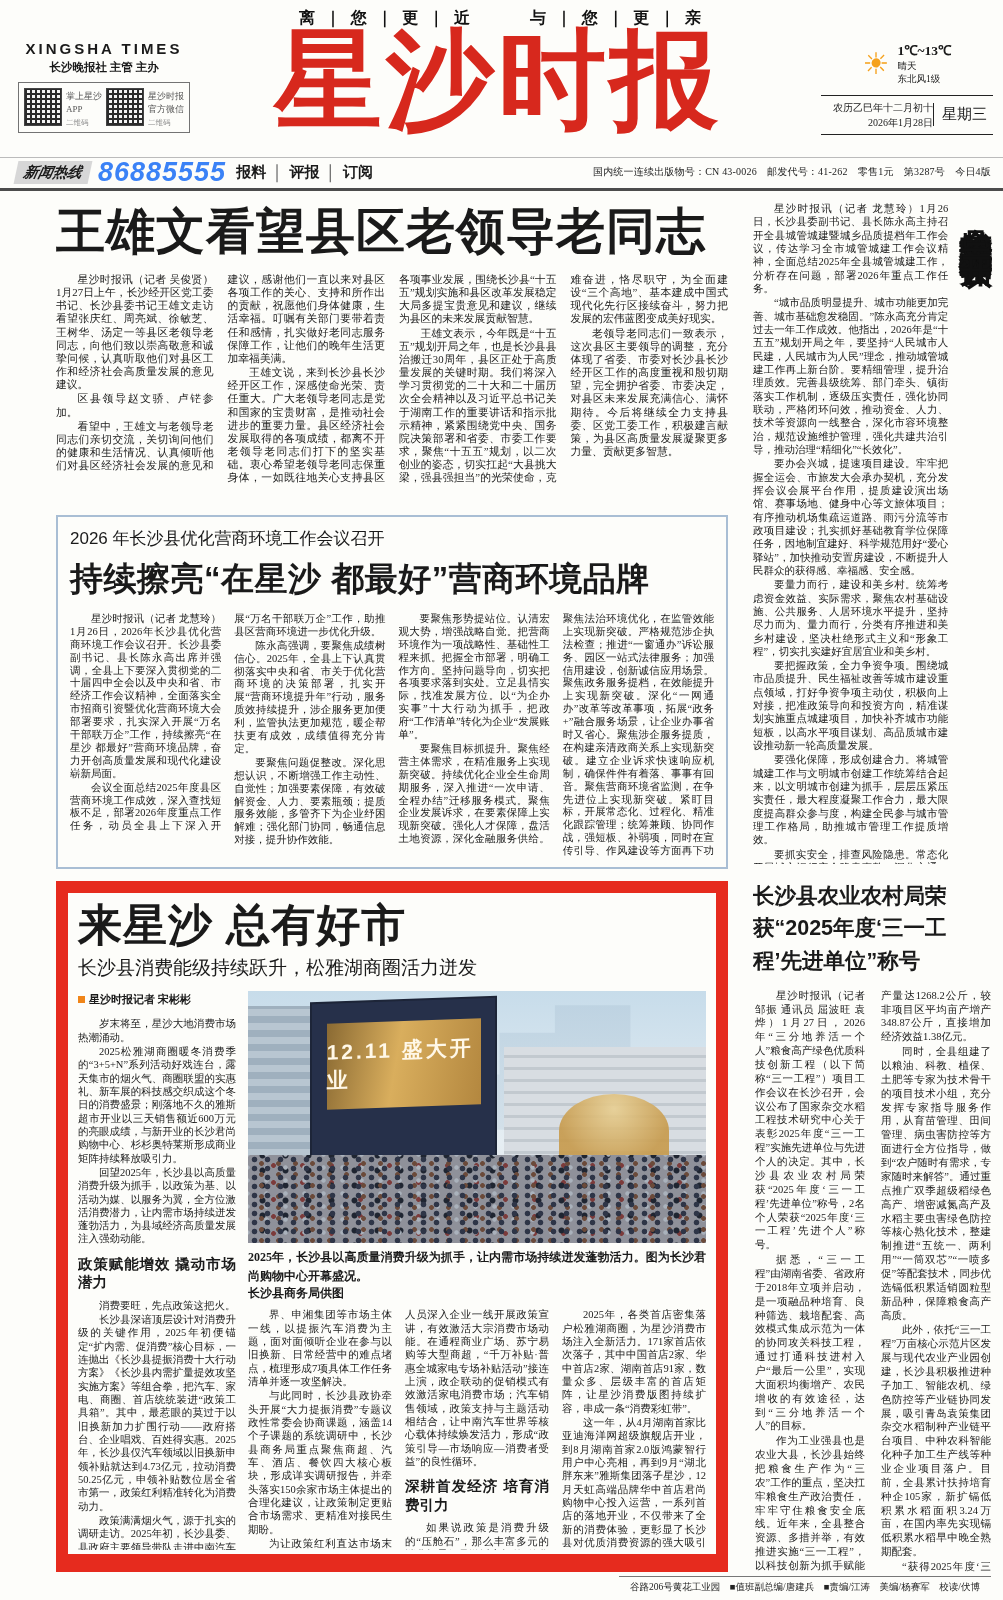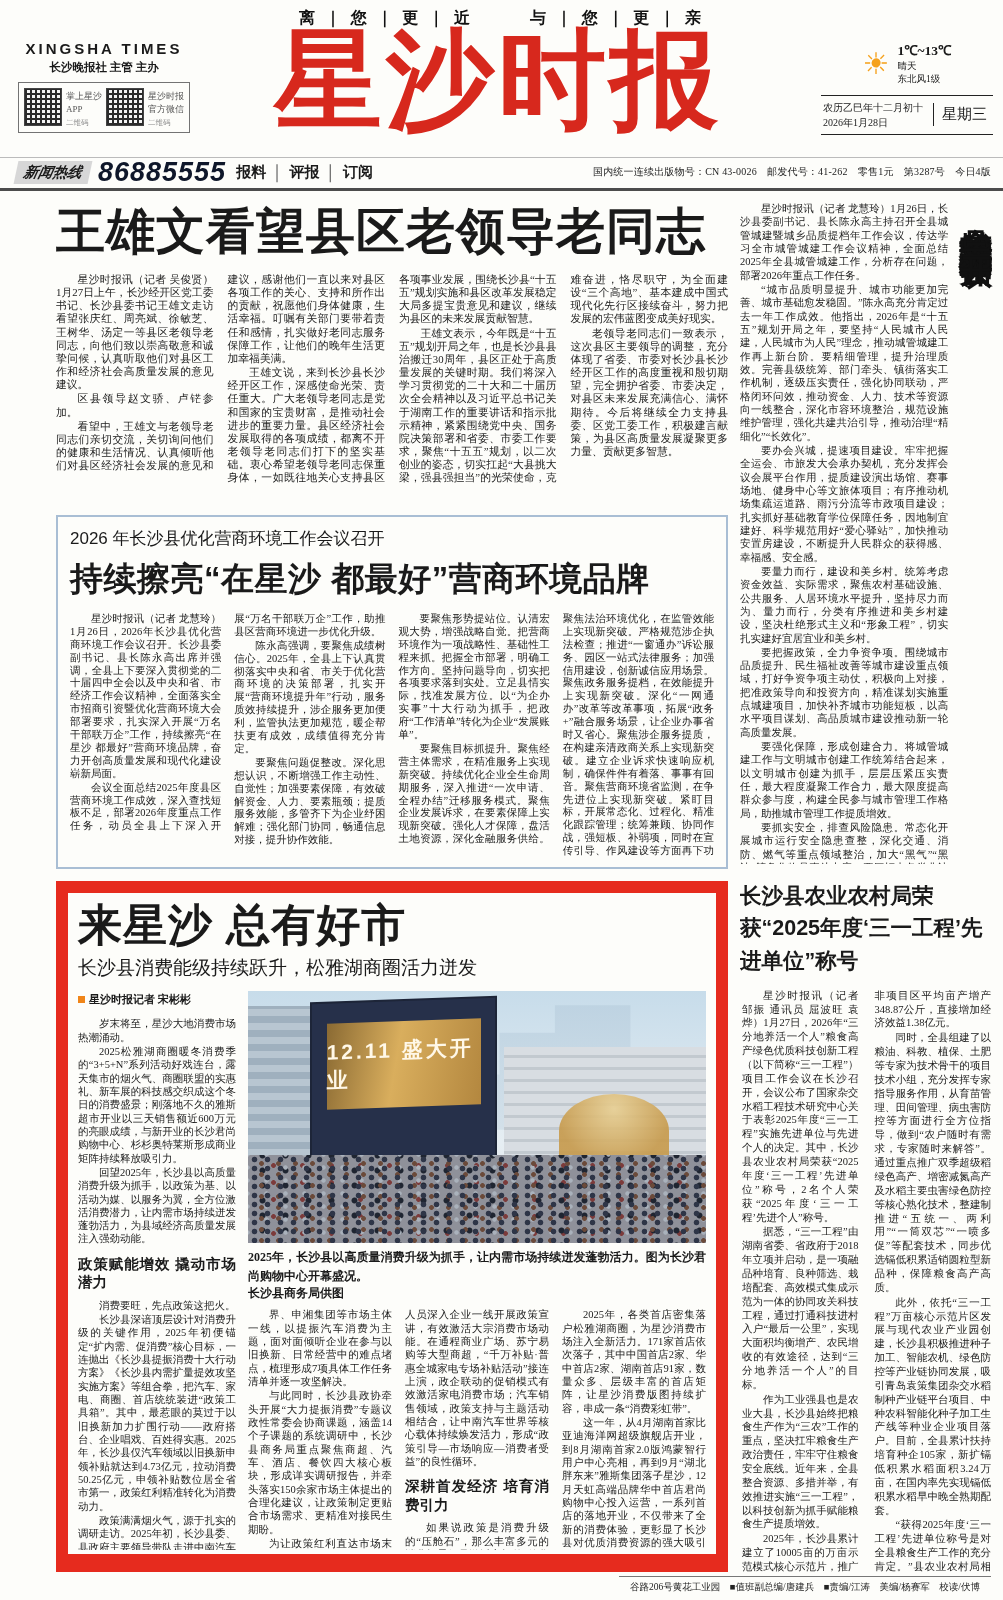--- a/index.html
+++ b/index.html
@@ -23,38 +23,38 @@
   .paper-title{position:absolute;left:252px;top:22px;width:492px;margin:0;text-align:center;
                font-family:"Liberation Sans",sans-serif;font-size:108px;line-height:1.08;
                font-weight:900;color:#d7281d;letter-spacing:4px;}
   .mast-right{position:absolute;right:10px;top:42px;width:172px;}
   .weather{display:flex;align-items:center;justify-content:center;gap:8px;}
   .sun{font-size:30px;color:#f5a11c;line-height:1;}
   .weather-lines{font-size:9.5px;line-height:1.35;}
   .temp{font-size:13.5px;font-weight:bold;}
   .datebox{margin-top:9px;border-top:1.5px solid #222;border-bottom:1.5px solid #222;
            padding:4px 2px;display:flex;align-items:center;font-size:10px;}
-  .dates{flex:1;text-align:left;line-height:1.5;}
+  .dates{flex:1;text-align:right;line-height:1.5;}
   .weekday{border-left:1px solid #222;padding:2px 4px 2px 8px;font-size:15px;}
 
   
   .infobar{position:absolute;top:157px;left:0;right:0;height:34px;
            border-top:1px solid #bbb;border-bottom:3px solid #4c4c4c;
            display:flex;align-items:center;padding:0 12px 2px 16px;box-sizing:border-box;}
   .hotline-label{font-family:"Liberation Sans",sans-serif;font-style:italic;font-weight:bold;
                  font-size:14.5px;background:#d7d7d7;padding:2px 8px;transform:skewX(-12deg);}
-  .hotline-number{color:#0f172a;font-family:"Liberation Sans",sans-serif;font-size:27px;
+  .hotline-number{color:#3b82f6;font-family:"Liberation Sans",sans-serif;font-size:27px;
                   font-weight:bold;font-style:italic;letter-spacing:1px;margin:0 10px 0 8px;}
   .menu{display:flex;align-items:center;font-family:"Liberation Sans",sans-serif;
         font-weight:bold;font-size:15px;}
   .menu span.sep{margin:0 7px;color:#555;font-weight:normal;}
   .pubinfo{margin-left:auto;font-size:10px;color:#222;letter-spacing:0.2px;}
 
   
-  .content{position:absolute;top:202px;left:16px;right:10px;bottom:28px;display:flex;gap:12px;padding-left:40px;}
+  .content{position:absolute;top:202px;left:16px;right:10px;bottom:28px;display:flex;gap:25px;padding-left:40px;}
   .col-left{width:672px;flex:none;display:flex;flex-direction:column;}
   .col-right{flex:1;display:flex;flex-direction:column;min-width:0;}
 
   .para{text-indent:2em;margin:0 0 1px;}
 
   
   .lead-headline{margin:2px 0 14px;font-family:"Liberation Sans",sans-serif;font-size:49px;
                  font-weight:900;letter-spacing:1px;line-height:1.12;white-space:nowrap;}
   .lead-body{column-count:4;column-gap:14px;font-size:10.8px;line-height:1.22;
              text-align:justify;height:232px;overflow:hidden;}

